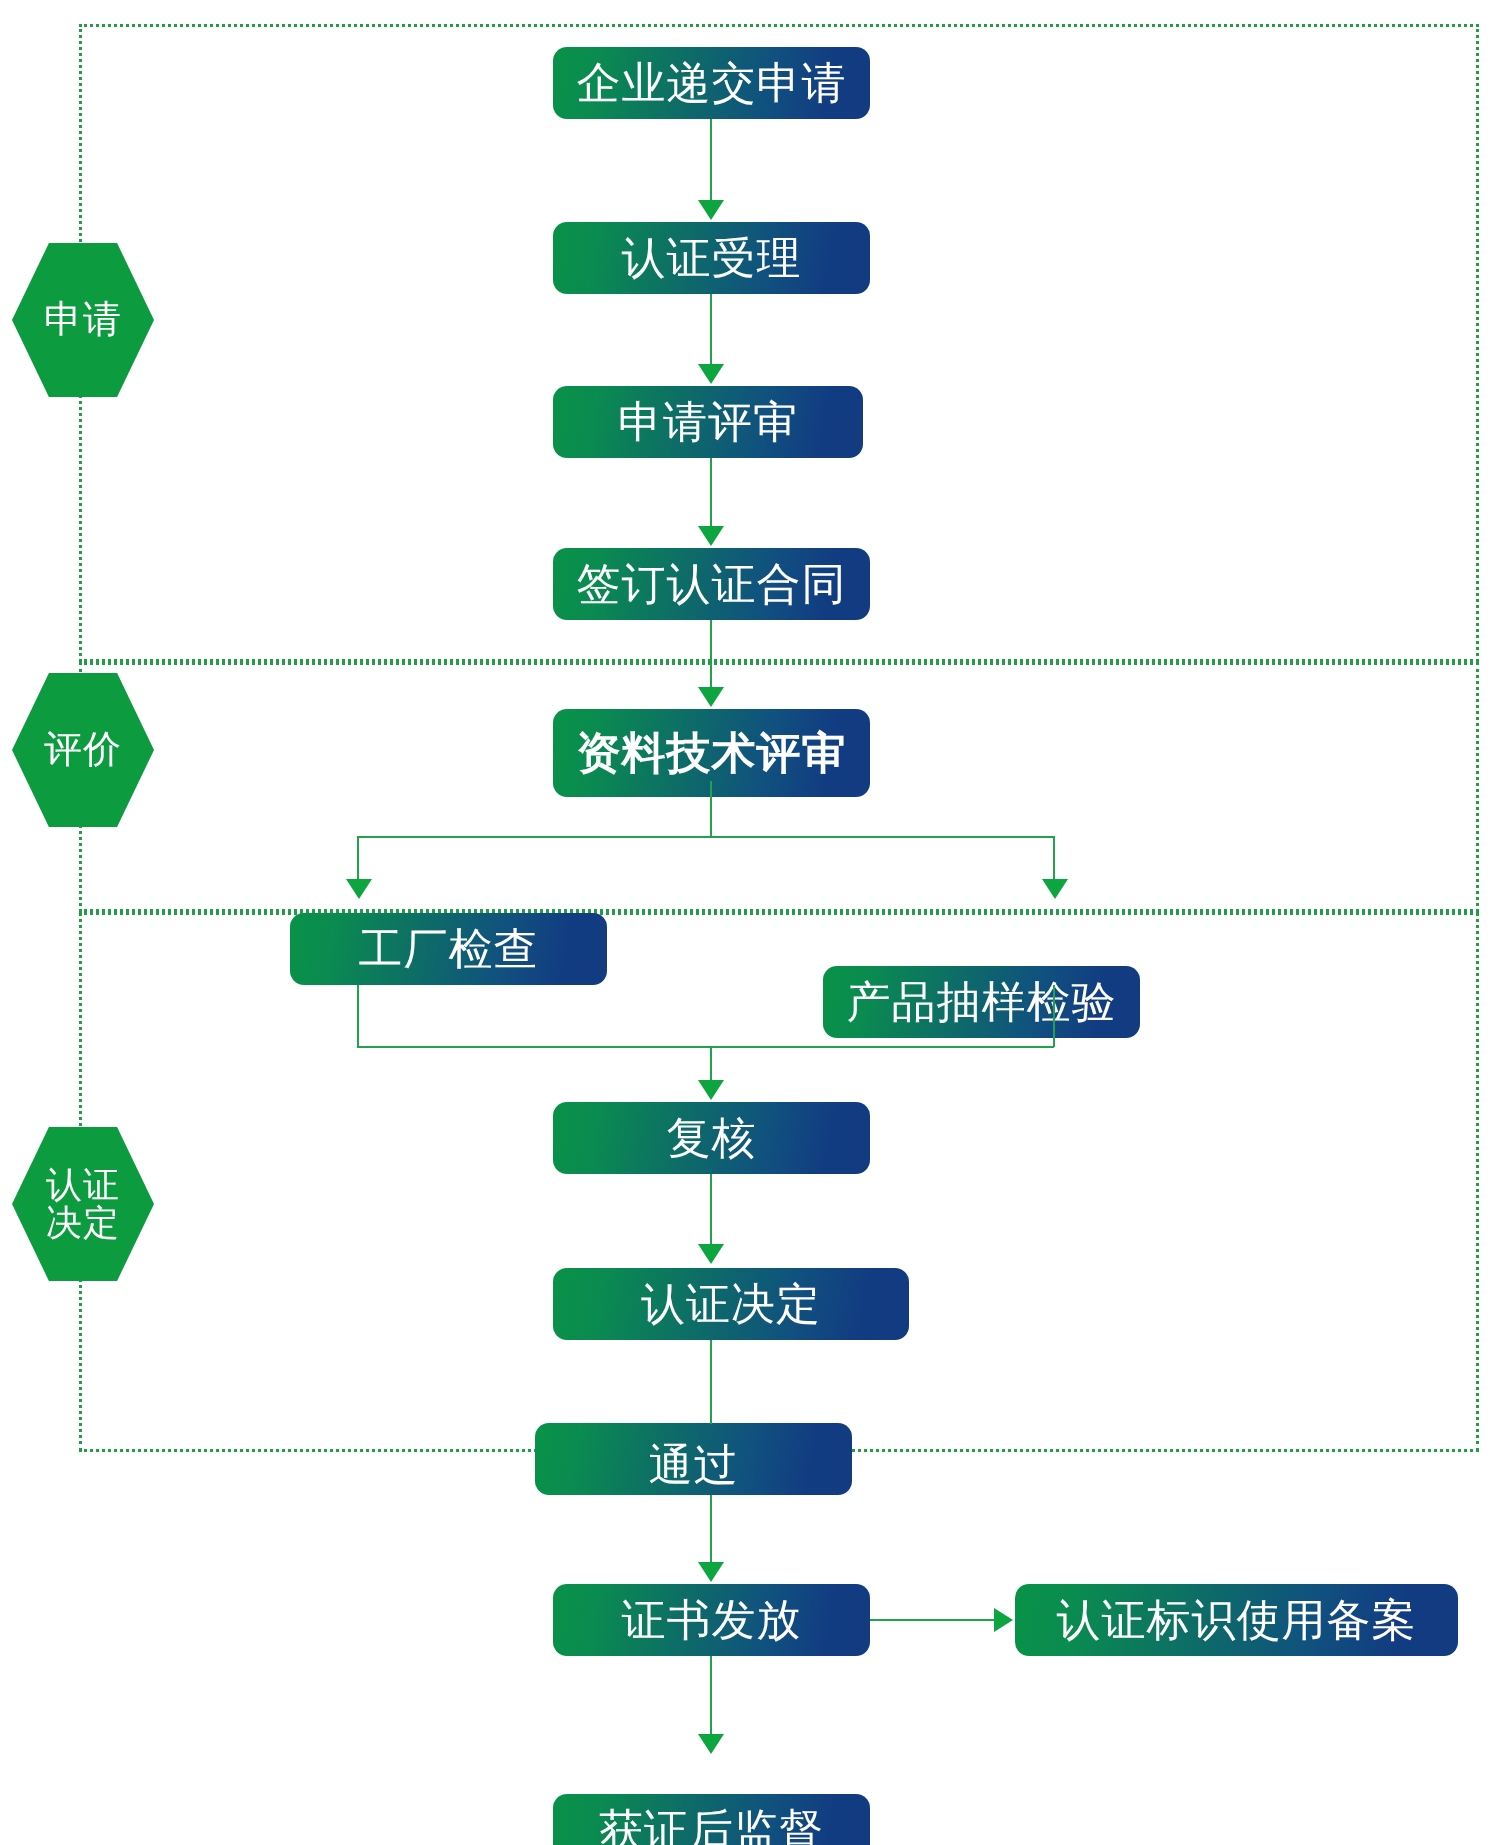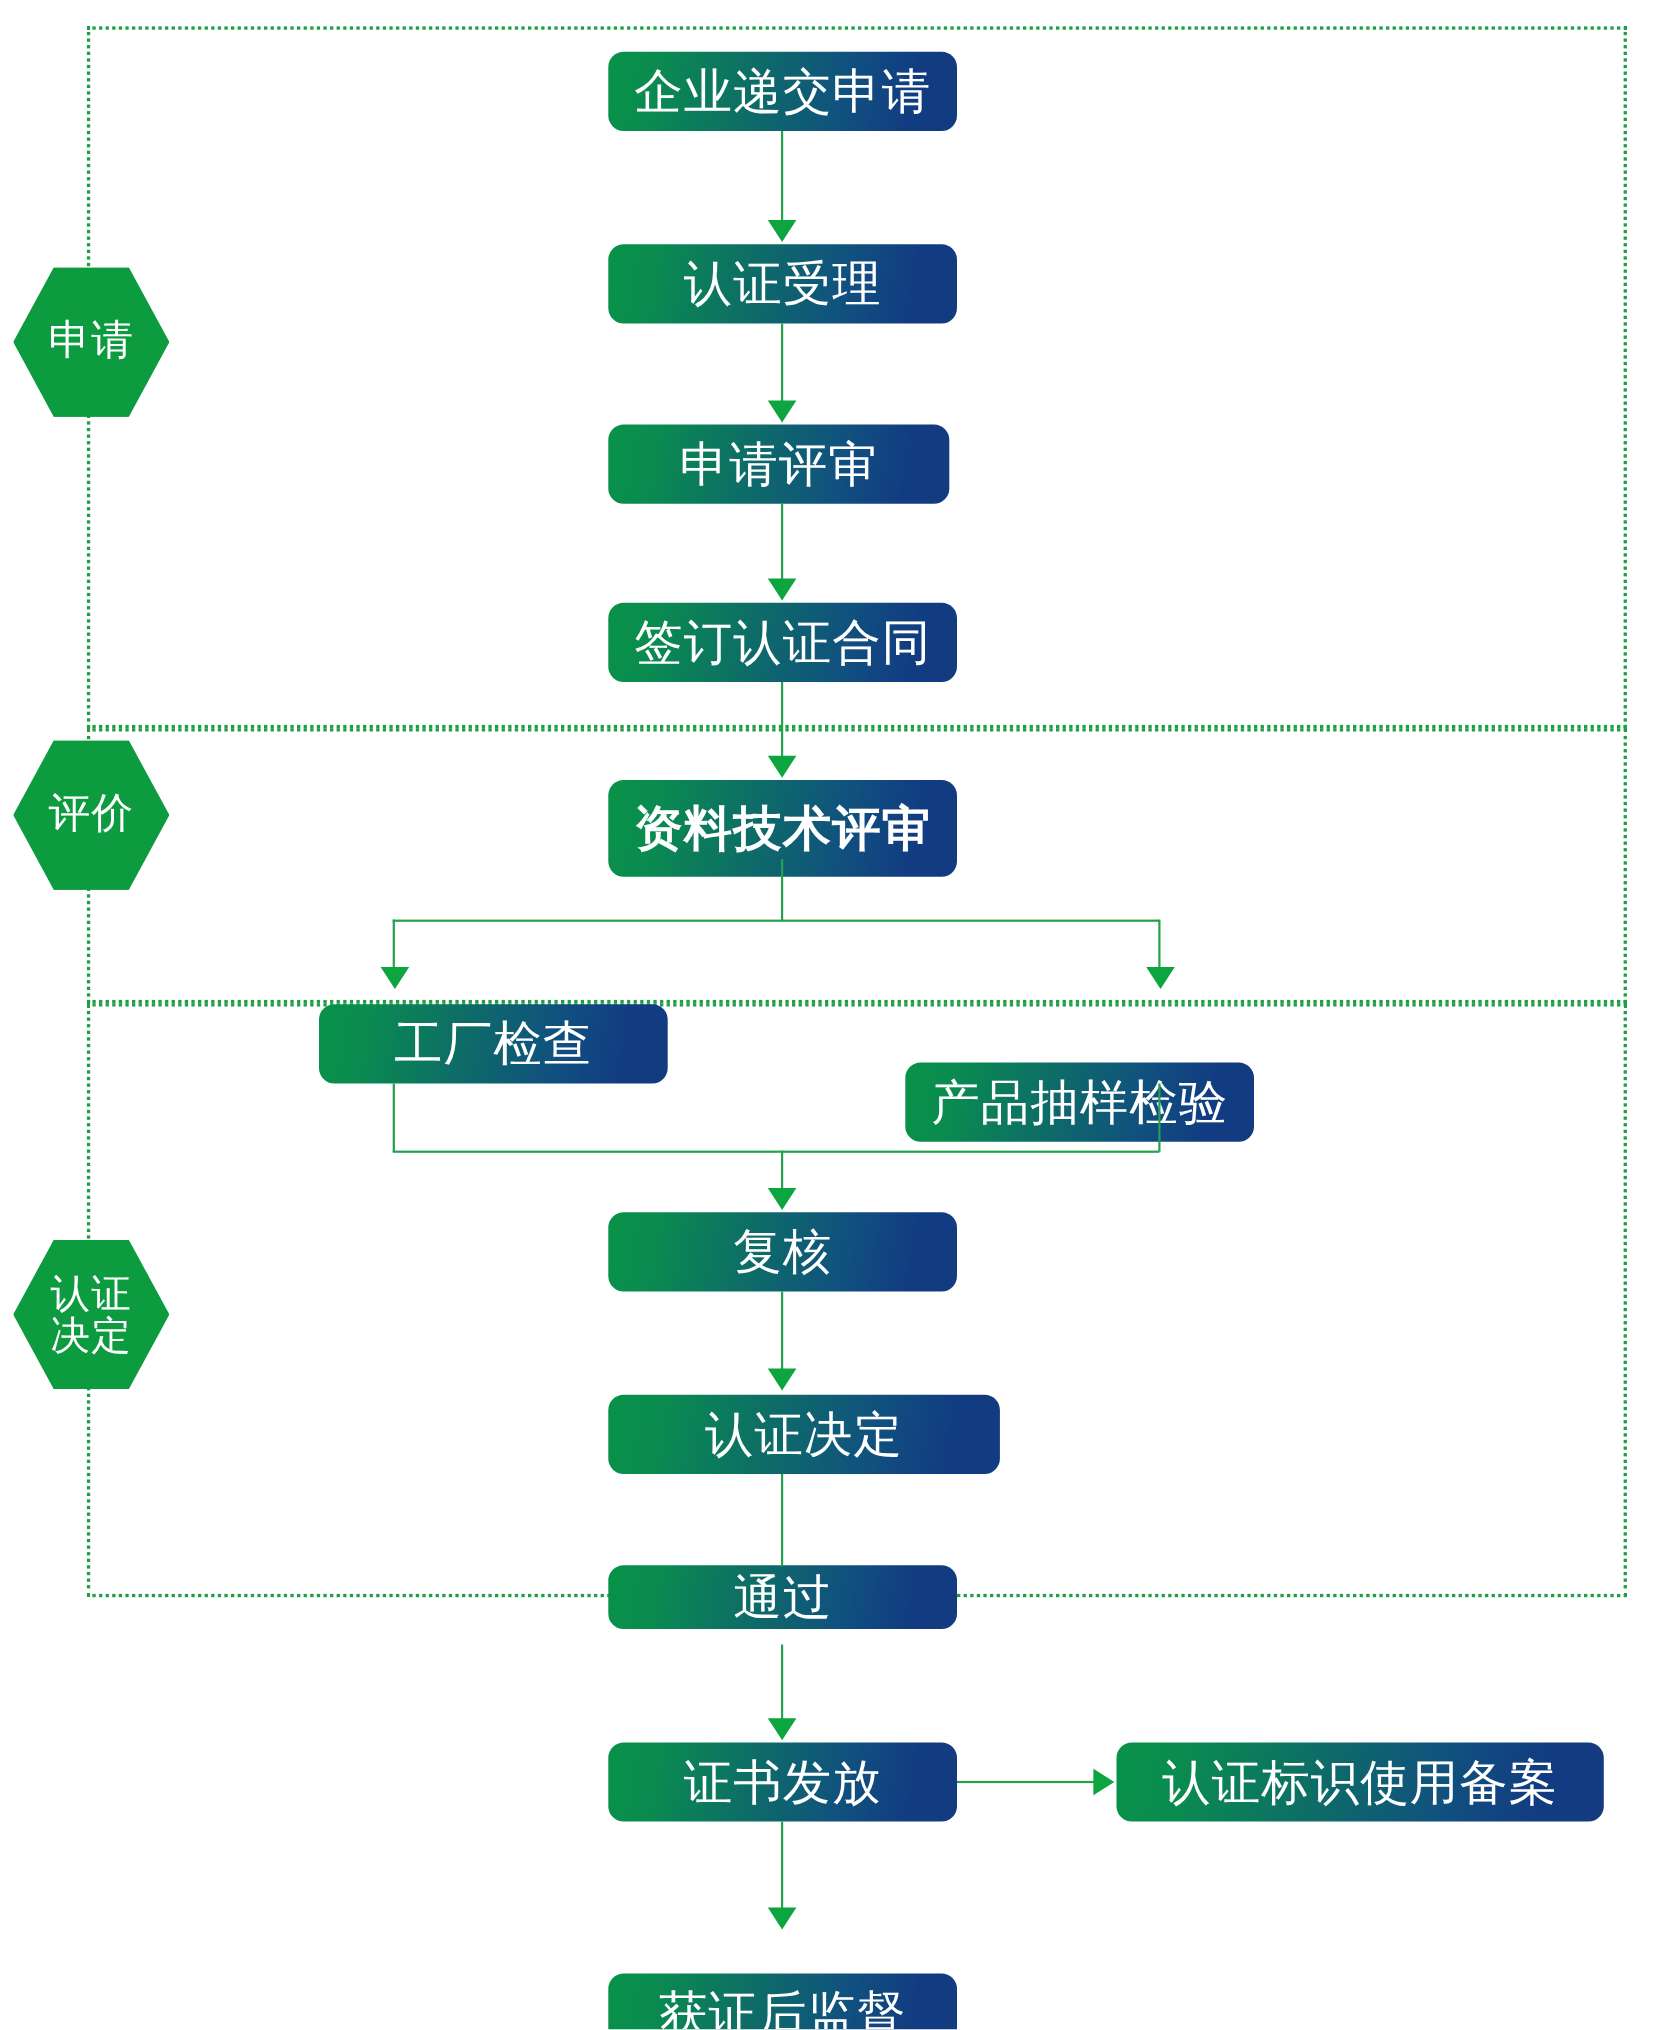--- a/index.html
+++ b/index.html
@@ -23,21 +23,21 @@
     position: absolute;
     border: 3px dotted #1f9e45;
     box-sizing: border-box;
     pointer-events: none;
   }
 
   
   .hex {
     position: absolute;
     width: 142px;
-    height: 136px;
+    height: 154px;
     background: #0d9b3f;
     -webkit-clip-path: polygon(26% 0%, 74% 0%, 100% 50%, 74% 100%, 26% 100%, 0% 50%);
     clip-path: polygon(26% 0%, 74% 0%, 100% 50%, 74% 100%, 26% 100%, 0% 50%);
     display: flex;
     align-items: center;
     justify-content: center;
     text-align: center;
     color: #ffffff;
     font-size: 38px;
     line-height: 1.05;
@@ -139,21 +139,21 @@
   </div>
 
   <div class="node" style="left:553px; top:1102px; width:317px; height:72px;">
     <span>复核</span>
   </div>
 
   <div class="node" style="left:553px; top:1268px; width:356px; height:72px;">
     <span>认证决定</span>
   </div>
 
-  <div class="node" style="left:553px; top:1423px; width:317px; height:58px;">
+  <div class="node" style="left:535px; top:1423px; width:317px; height:72px;align-items:flex-end;">
     <span>通过</span>
   </div>
 
   <div class="node" style="left:553px; top:1584px; width:317px; height:72px;">
     <span>证书发放</span>
   </div>
 
   <div class="node" style="left:1015px; top:1584px; width:443px; height:72px;">
     <span>认证标识使用备案</span>
   </div>

